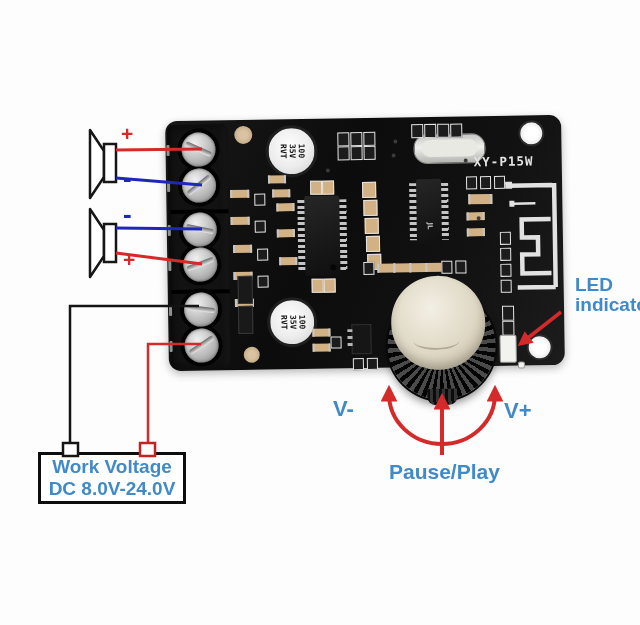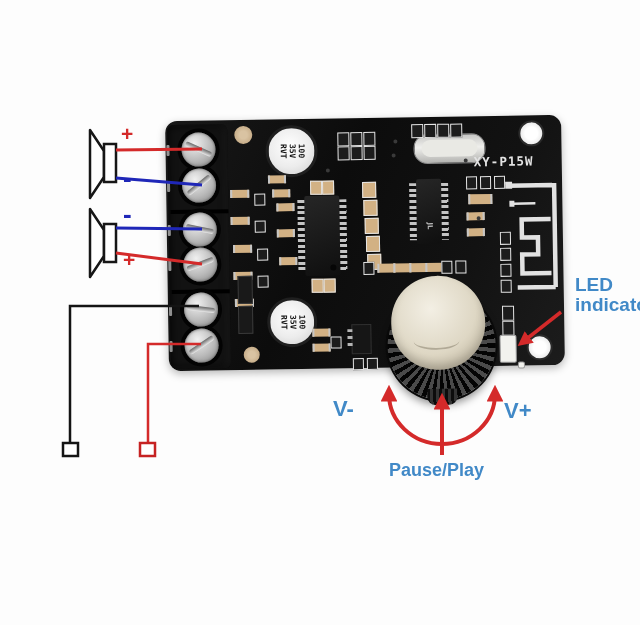--- a/index.html
+++ b/index.html
@@ -80,21 +80,21 @@
 </style>
 </head>
 <body>
 
 <div class="canvas">
 
   <div class="lbl" style="left:563px;top:275px;font-size:19px;line-height:20px;margin-left:12px;">LED
 indicator</div>
   <div class="lbl" style="left:333px;top:396px;font-size:22px;">V-</div>
   <div class="lbl" style="left:504px;top:398px;font-size:22px;">V+</div>
-  <div class="lbl" style="left:389px;top:460px;font-size:18px;">Pause/Play</div>
+  <div class="lbl" style="left:389px;top:460px;font-size:21px;">Pause/Play</div>
 
   <div class="pol red" style="left:121px;top:122px;font-size:21px;">+</div>
   <div class="pol blue" style="left:123px;top:163px;font-size:26px;">-</div>
   <div class="pol blue" style="left:123px;top:199px;font-size:26px;">-</div>
   <div class="pol red" style="left:123px;top:248px;font-size:21px;">+</div>
 
   <div class="board">
 
     <div class="hole tan" style="left:69px;top:6px;width:18px;height:18px;"></div>
     <div class="hole white" style="left:355px;top:7px;width:22px;height:22px;"></div>
@@ -266,13 +266,17 @@
     <rect x="63" y="443" width="15" height="13" fill="#fff" stroke="#141414" stroke-width="2.5"></rect>
     <rect x="140" y="443" width="15" height="13" fill="#fff" stroke="#c62222" stroke-width="2.5"></rect>
 
     <path d="M389,394 A53,50 0 0 0 495,394" stroke="#d42a2a" stroke-width="4" fill="none" marker-start="url(#ah)" marker-end="url(#ah)"></path>
 
     <path d="M442,455 L442,402" stroke="#d42a2a" stroke-width="4" fill="none" marker-end="url(#ah)"></path>
 
     <path d="M561,312 L524,341" stroke="#d42a2a" stroke-width="3.5" fill="none" marker-end="url(#ah)"></path>
   </svg>
 
+  <div class="wbox">
+    <div class="txt">Work Voltage
+DC 8.0V-24.0V</div>
+  </div>
 </div>
 
 </body></html>

